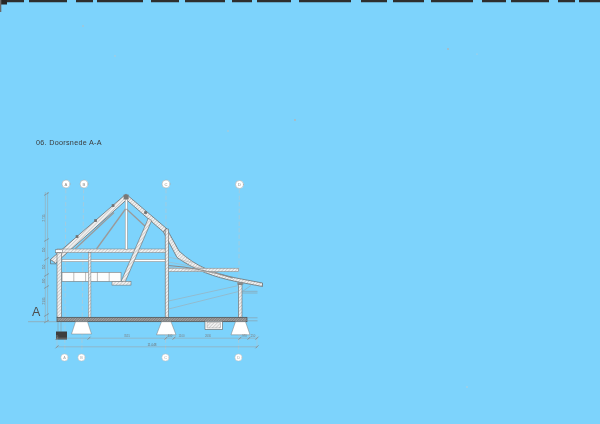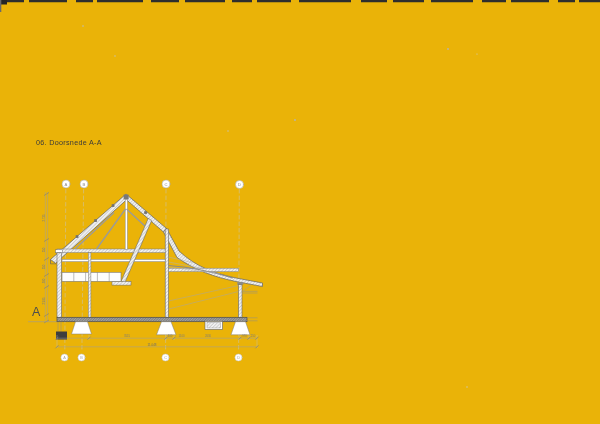--- a/index.html
+++ b/index.html
@@ -1,19 +1,19 @@
 <!DOCTYPE html>
 <html><head>
 <meta charset="utf-8">
 <style>
   html,body{margin:0;padding:0;background:#e8e8e8;}
   .sheet{
     position:relative;
     width:600px;height:424px;
-    background:#eab308;
+    background:#7dd3fc;
     overflow:hidden;
     font-family:"Liberation Sans", sans-serif;
   }
   svg{display:block;}
   svg text{font-family:"Liberation Sans", sans-serif;}
   .title-text{font-size:7.2px;fill:#3a3a3a;letter-spacing:0.3px;}
   .section-marker{font-size:12.5px;fill:#4d4d4d;}
   .bubble-top{font-size:4.2px;fill:#8a8a8a;}
   .bubble-bot{font-size:3.8px;fill:#a2a2a2;}
   .dim-num{font-size:2.8px;fill:#7d7d7d;}

